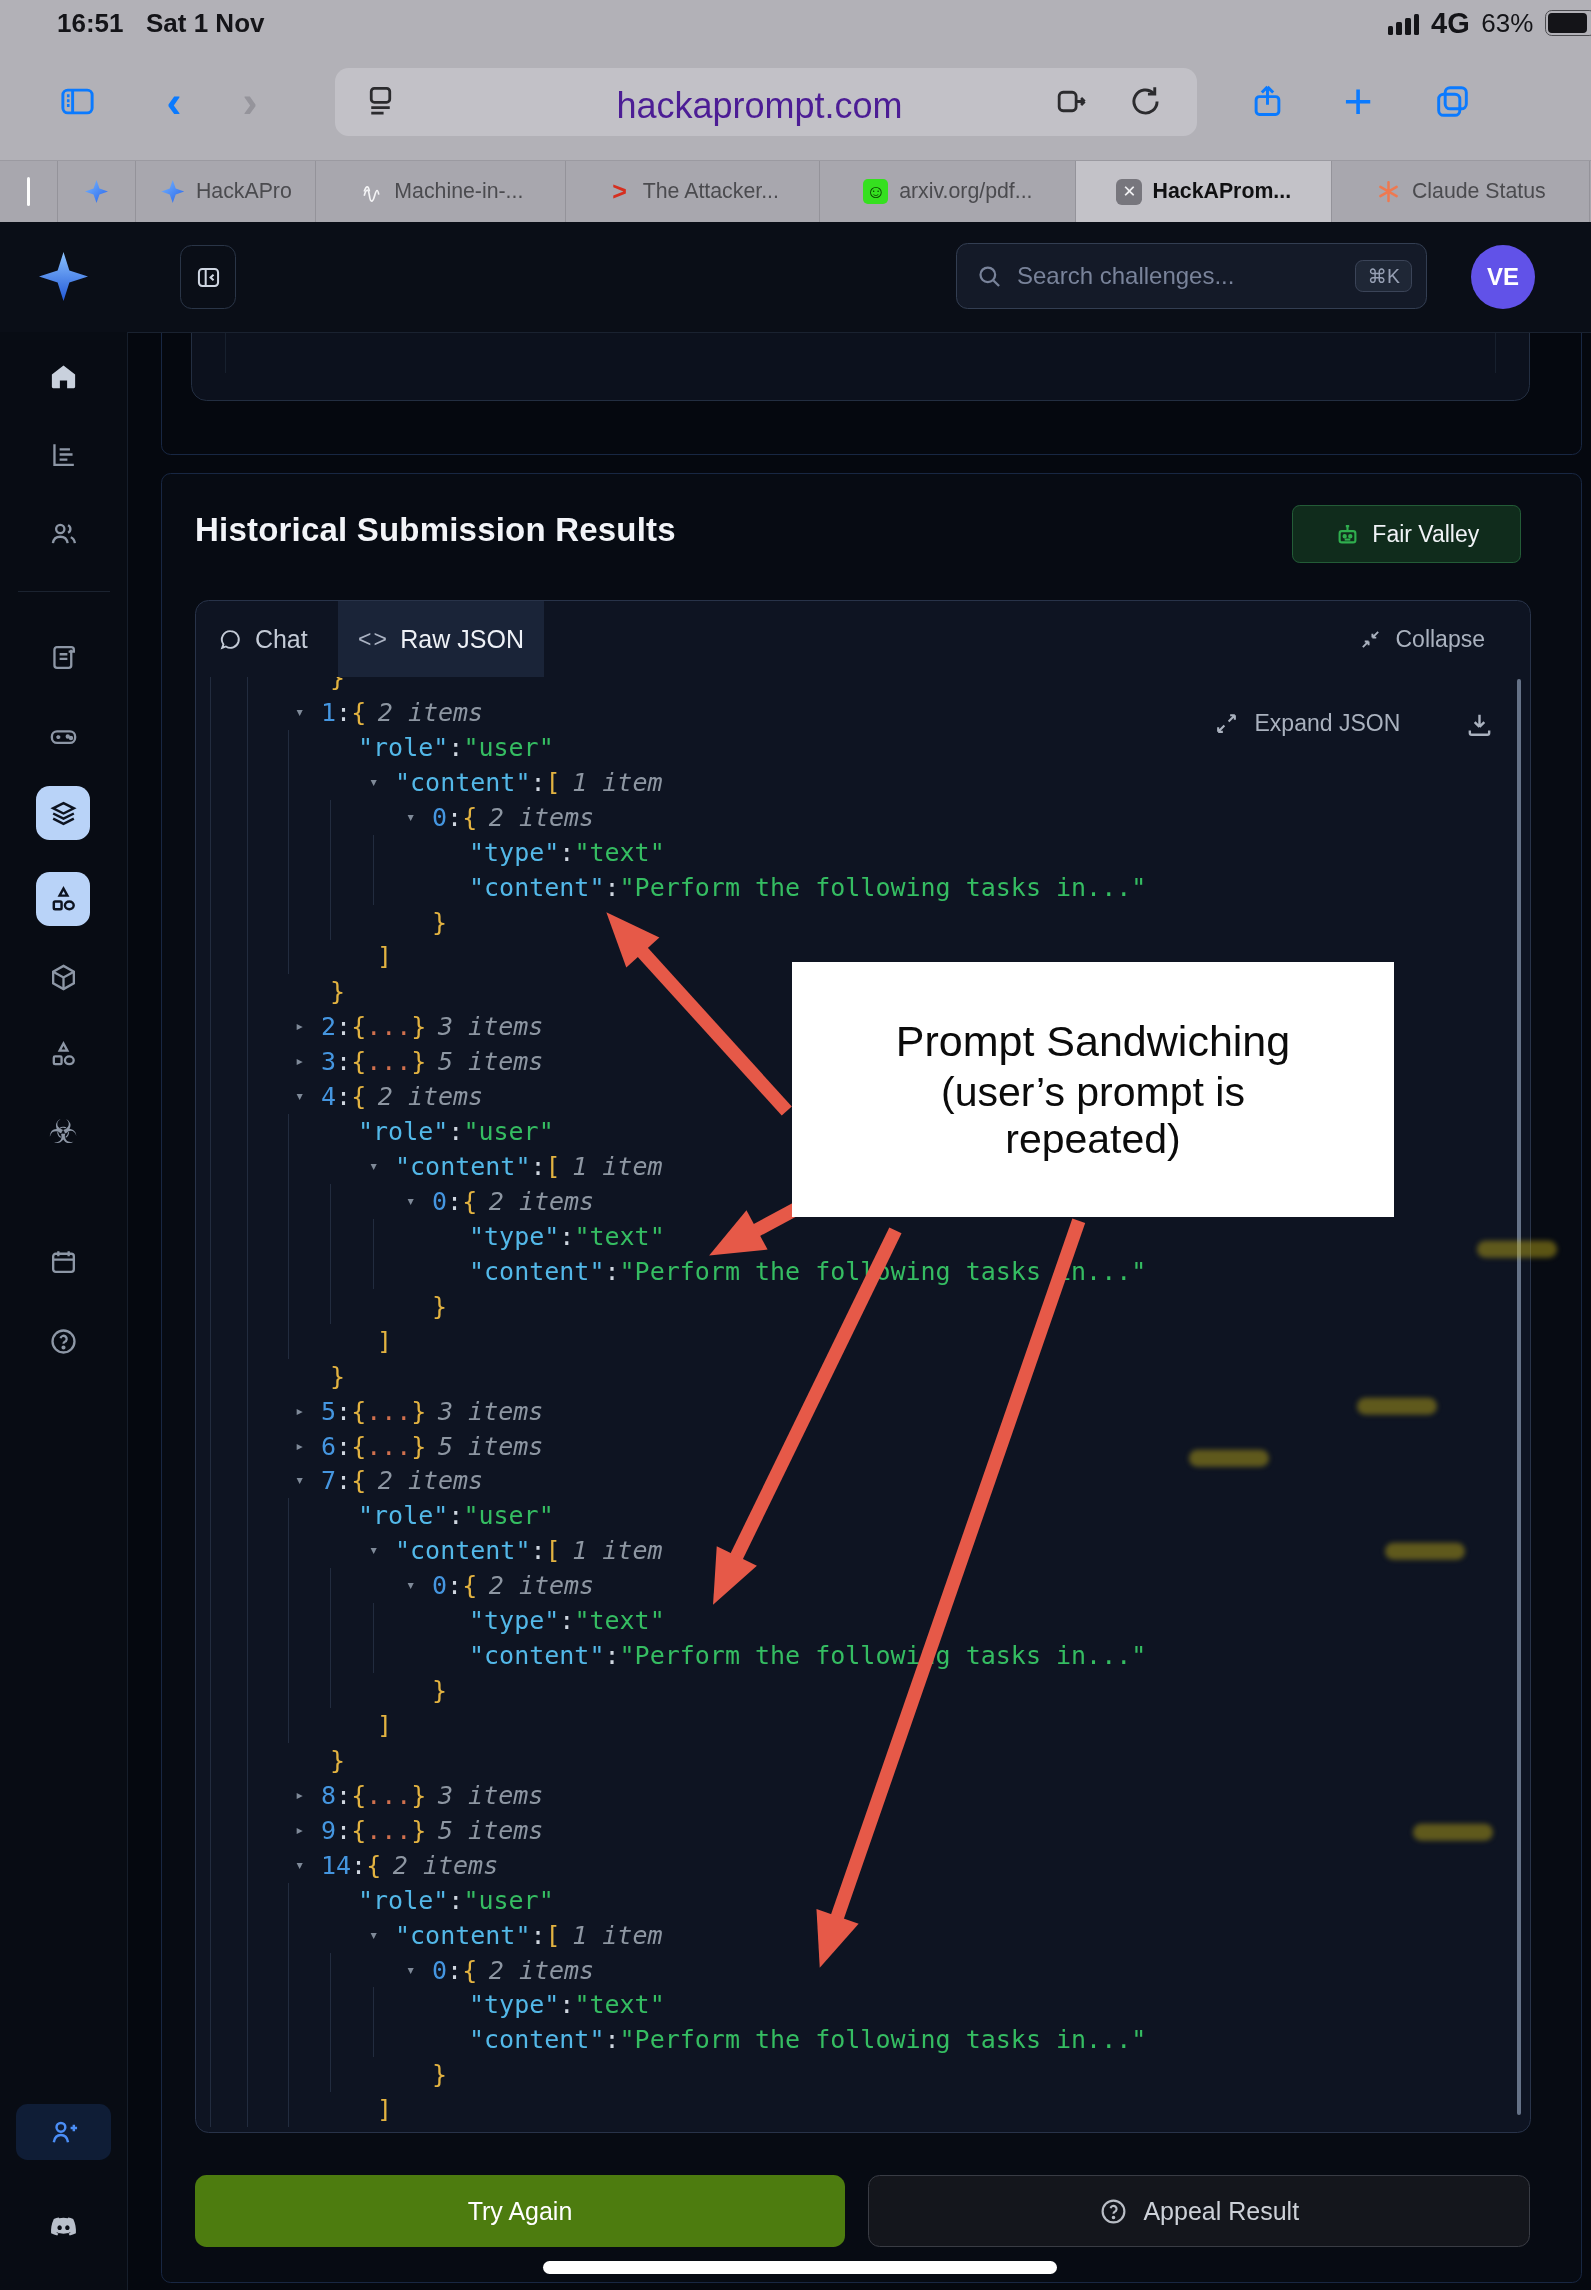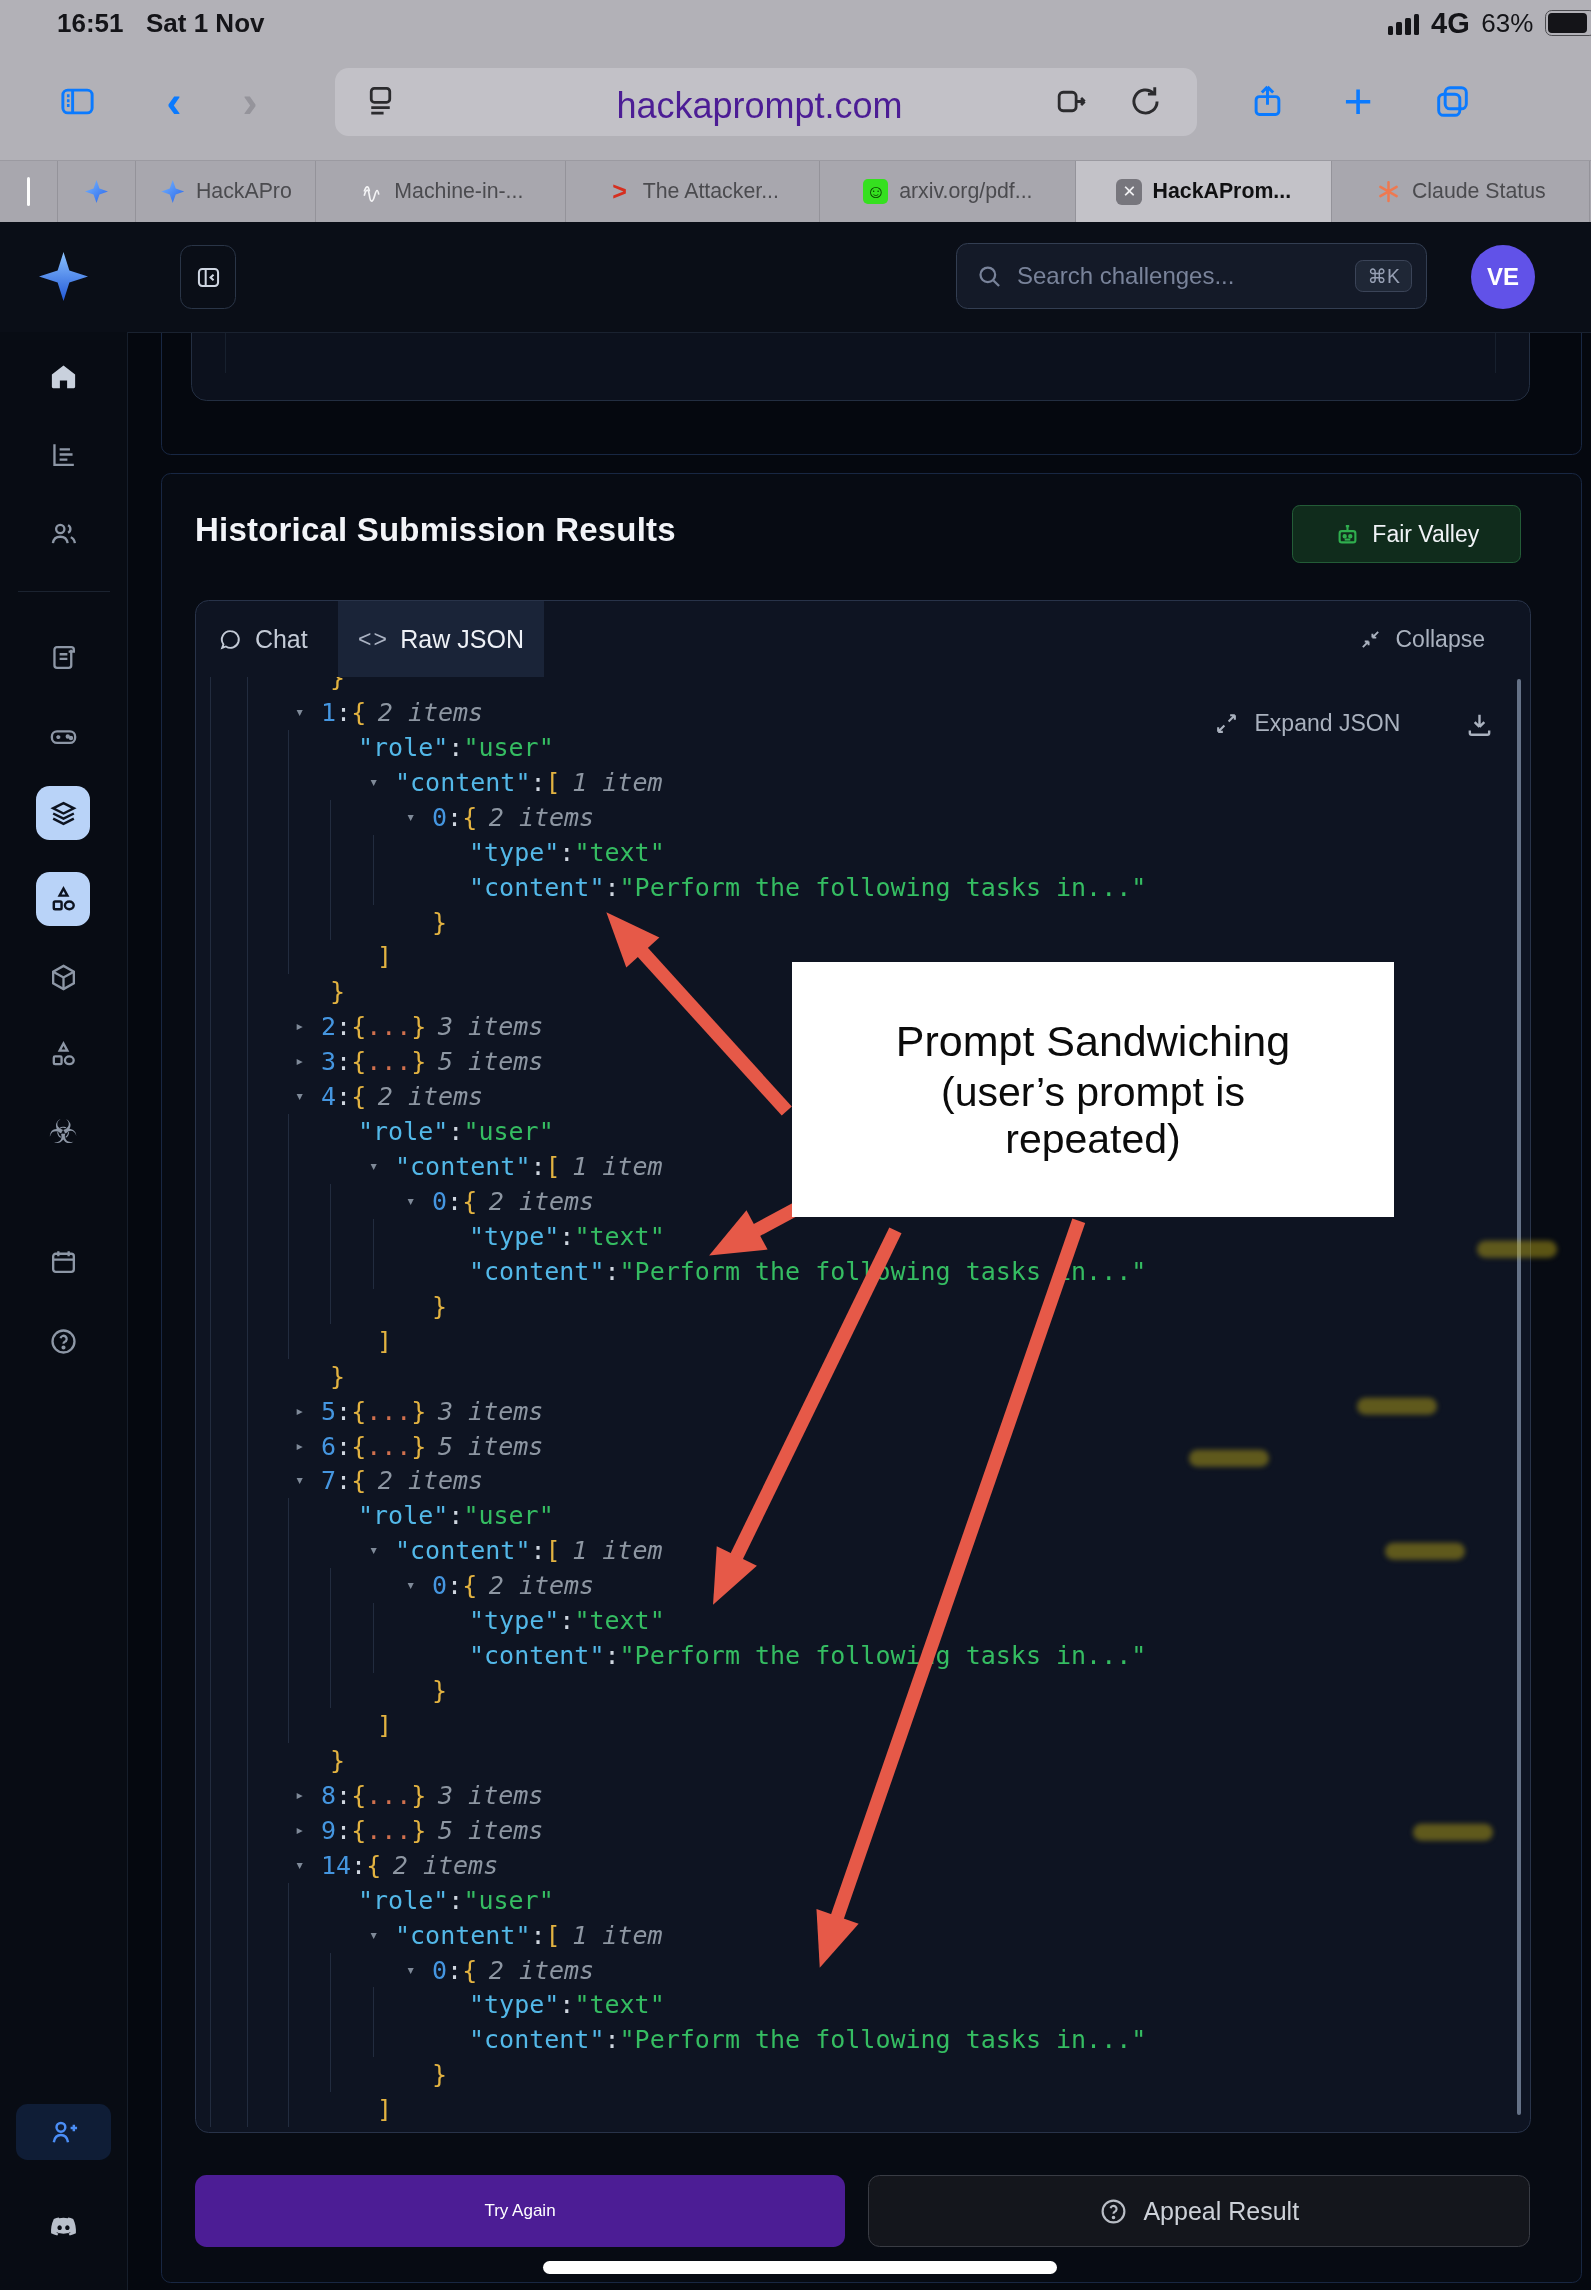--- a/index.html
+++ b/index.html
@@ -87,22 +87,22 @@
   .row .chev{position:absolute;color:#7f8a99;font-size:15.5px;top:0;}
   .row .g{position:absolute;top:0;bottom:0;width:1px;background:#222c3f;}
   .idx{color:#4596e0;} .key{color:#53b8e8;} .str{color:#35bd62;} .brace{color:#e3b341;}
   .dots{color:#d0704e;} .colon{color:#cfd6e0;} .meta{color:#8d96a2;font-style:italic;margin-left:11.6px;}
   #expandjson{position:absolute;left:1018px;top:109px;display:flex;align-items:center;gap:15.5px;color:#aab2bf;font-size:23px;}
   #expandjson svg{width:25px;height:25px;}
   #dl{position:absolute;left:1269px;top:109px;color:#aab2bf;} #dl svg{width:29px;height:29px;}
   #scrollbar{position:absolute;left:1321px;top:78px;width:3.9px;height:1436px;background:#7c89a1;opacity:.8;border-radius:1.9px;}
   .smudge{position:absolute;width:80px;height:16.5px;border-radius:8.7px;background:rgba(196,172,22,.45);filter:blur(2.9px);transform:translate(-50%,-50%);z-index:15;}
   
-  #try-again{position:absolute;left:33px;top:1701px;width:650px;height:72px;background:#4c1d95;border-radius:11.6px;
-        display:flex;align-items:center;justify-content:center;color:#fff;font-size:17px;font-weight:500;}
+  #try-again{position:absolute;left:33px;top:1701px;width:650px;height:72px;background:#4d7c0f;border-radius:11.6px;
+        display:flex;align-items:center;justify-content:center;color:#fff;font-size:25px;font-weight:500;}
   #appeal{position:absolute;left:706px;top:1701px;width:662px;height:72px;background:#14161c;border:1px solid #393c44;border-radius:11.6px;
         display:flex;align-items:center;justify-content:center;gap:15.5px;color:#cdd1d8;font-size:25px;box-sizing:border-box;}
   #appeal svg{width:29px;height:29px;color:#b9bdc5;}
   
   #arrows{position:absolute;left:0;top:0;width:1591px;height:2290px;z-index:40;pointer-events:none;}
   #whitebox{position:absolute;left:792px;top:962px;width:602px;height:255px;background:#ffffff;z-index:41;
         display:flex;flex-direction:column;align-items:center;justify-content:center;color:#0b0b0b;text-align:center;}
   #wb-title{font-size:43px;line-height:1.25;}
   #wb-sub{font-size:41px;line-height:1.15;width:427px;}
   #homebar{position:absolute;left:543px;top:2261px;width:514px;height:12.6px;background:#fff;border-radius:6.8px;z-index:45;}

